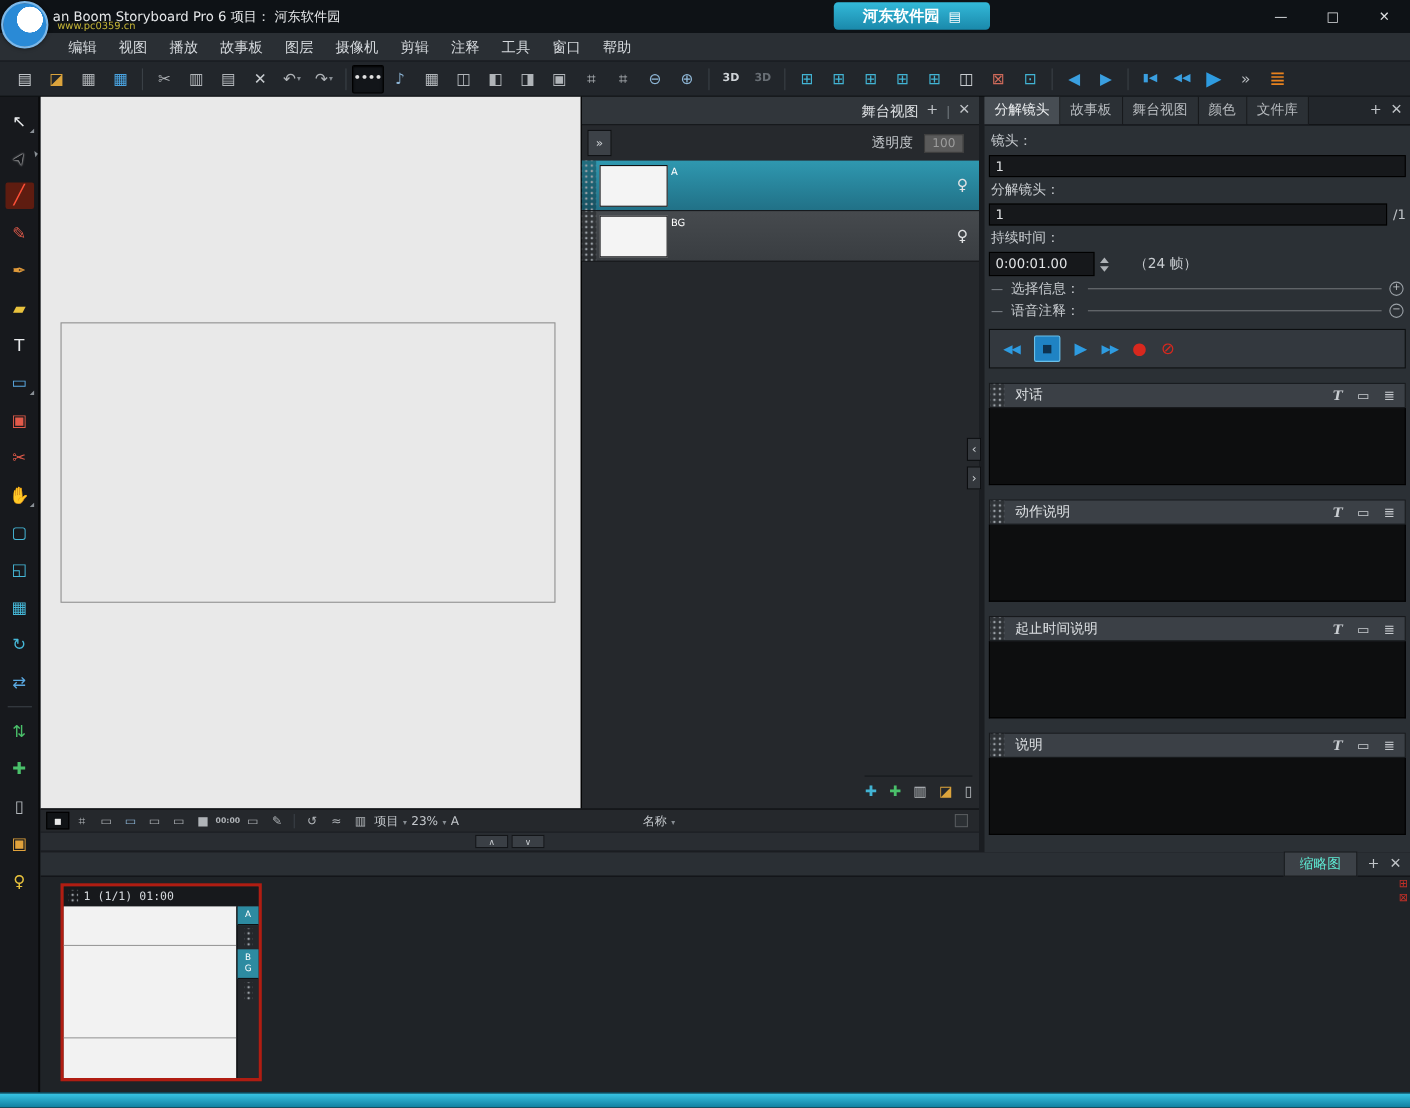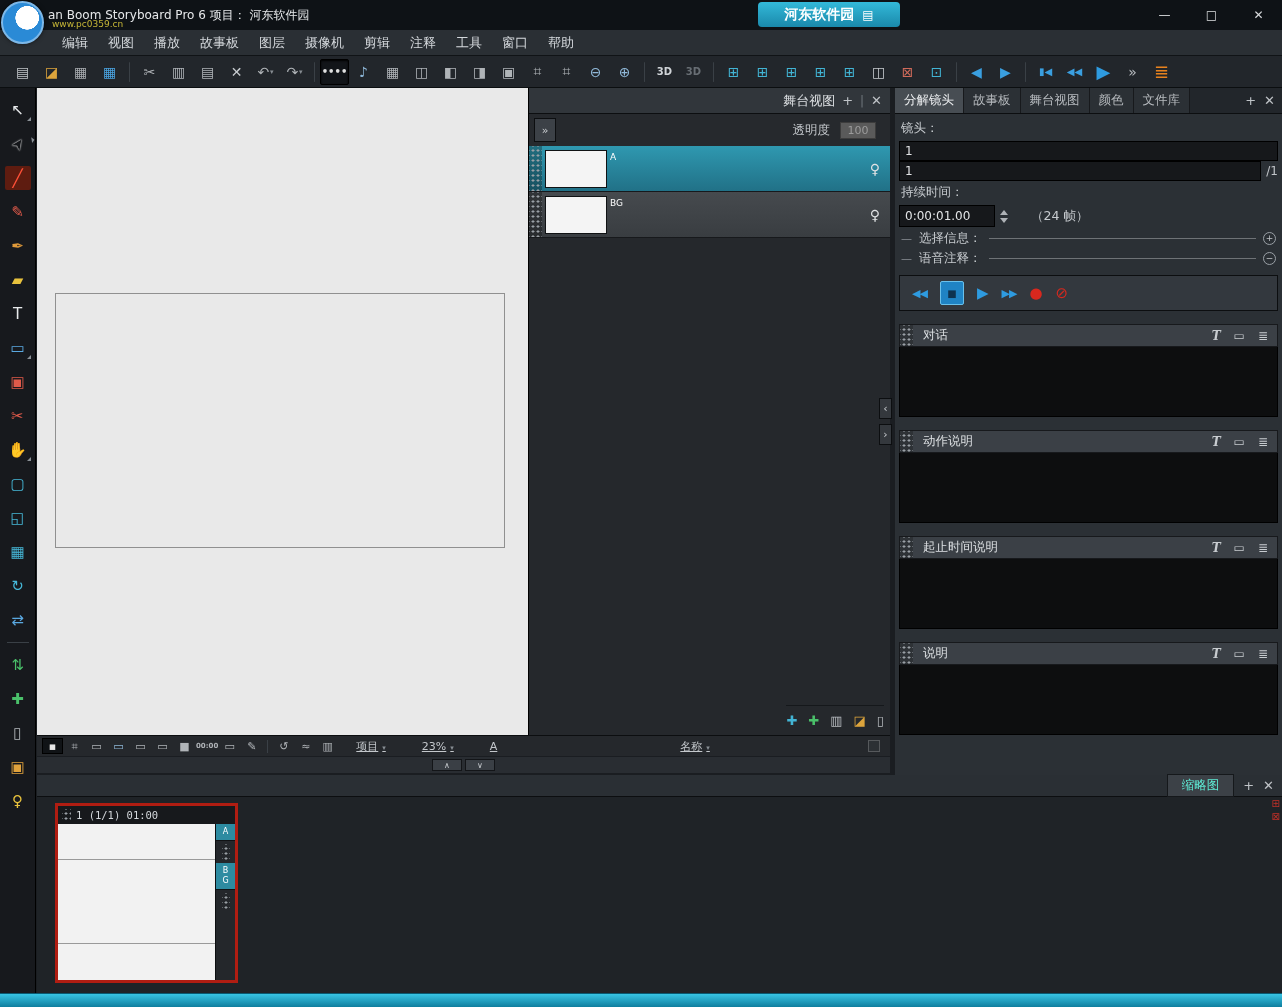--- a/index.html
+++ b/index.html
@@ -60,21 +60,21 @@
 
 .collapse-strip{position:absolute;left:879px;top:398px;display:flex;flex-direction:column;gap:5px;z-index:3;}
 .collapse-btn{width:13px;height:21px;background:#34383d;border:1px solid #0c0e10;color:#c8ccd0;font-size:11px;display:flex;align-items:center;justify-content:center;}
 
 .stage-statusbar{position:absolute;left:37px;top:735px;width:853px;height:21px;background:#25282c;border-top:1px solid #0c0e10;display:flex;align-items:center;padding-left:5px;font-size:11px;}
 .sb-icons{display:flex;align-items:center;gap:1px;}
 .sb-item{min-width:21px;height:16px;display:flex;align-items:center;justify-content:center;font-size:11px;color:#b0b4b8;}
 .sb-item.pressed{background:#101316;border:1px solid #000;}
 .sb-item.txt{font-size:7px;font-weight:bold;}
 .sb-item.is-sep{min-width:1px;width:1px;height:13px;background:#3a4046;margin:0 4px;}
-.sb-text{margin:0 18px;color:#c4c8cc;text-decoration:underline;}
+.sb-text{margin:0 2px;color:#c4c8cc;}
 .caret-after::after{content:"▾";font-size:7px;color:#878d93;margin-left:4px;}
 .sb-name{margin-left:165px;}
 .sb-box{margin-left:auto;margin-right:10px;width:12px;height:12px;background:#2c3034;border:1px solid #56595c;}
 
 .splitter{position:absolute;left:37px;top:757px;width:853px;height:16px;background:#292d32;display:flex;align-items:center;justify-content:center;gap:3px;}
 .split-btn{width:30px;height:12px;background:#3a3f45;border:1px solid #131518;color:#c8ccd0;font-size:8px;display:flex;align-items:center;justify-content:center;}
 
 .right-panel{position:absolute;left:895px;top:88px;width:387px;height:687px;background:#2b3035;}
 .rp-tabs{height:26px;background:#22262b;border-bottom:1px solid #0c0e10;display:flex;align-items:stretch;}
 .rp-tabset{display:flex;}
@@ -330,20 +330,21 @@
           <span class="rp-tab">文件库</span>
         </span>
       <span class="rp-tab-btns">
         <span class="ph-btn">+</span>
         <span class="ph-btn">✕</span>
       </span>
     </div>
     <div class="rp-body">
       <div class="rp-label">镜头：</div>
       <div class="rp-input">1</div>
+      <div class="rp-label">分解镜头：</div>
       <div class="breakdown-row">
         <div class="rp-input grow">1</div>
         <span class="suffix">/1</span>
       </div>
       <div class="rp-label">持续时间：</div>
       <div class="duration-row">
         <div class="rp-input dur">0:00:01.00</div>
         <span class="spinner">
             <i class="sp-up"></i>
             <i class="sp-dn"></i>

